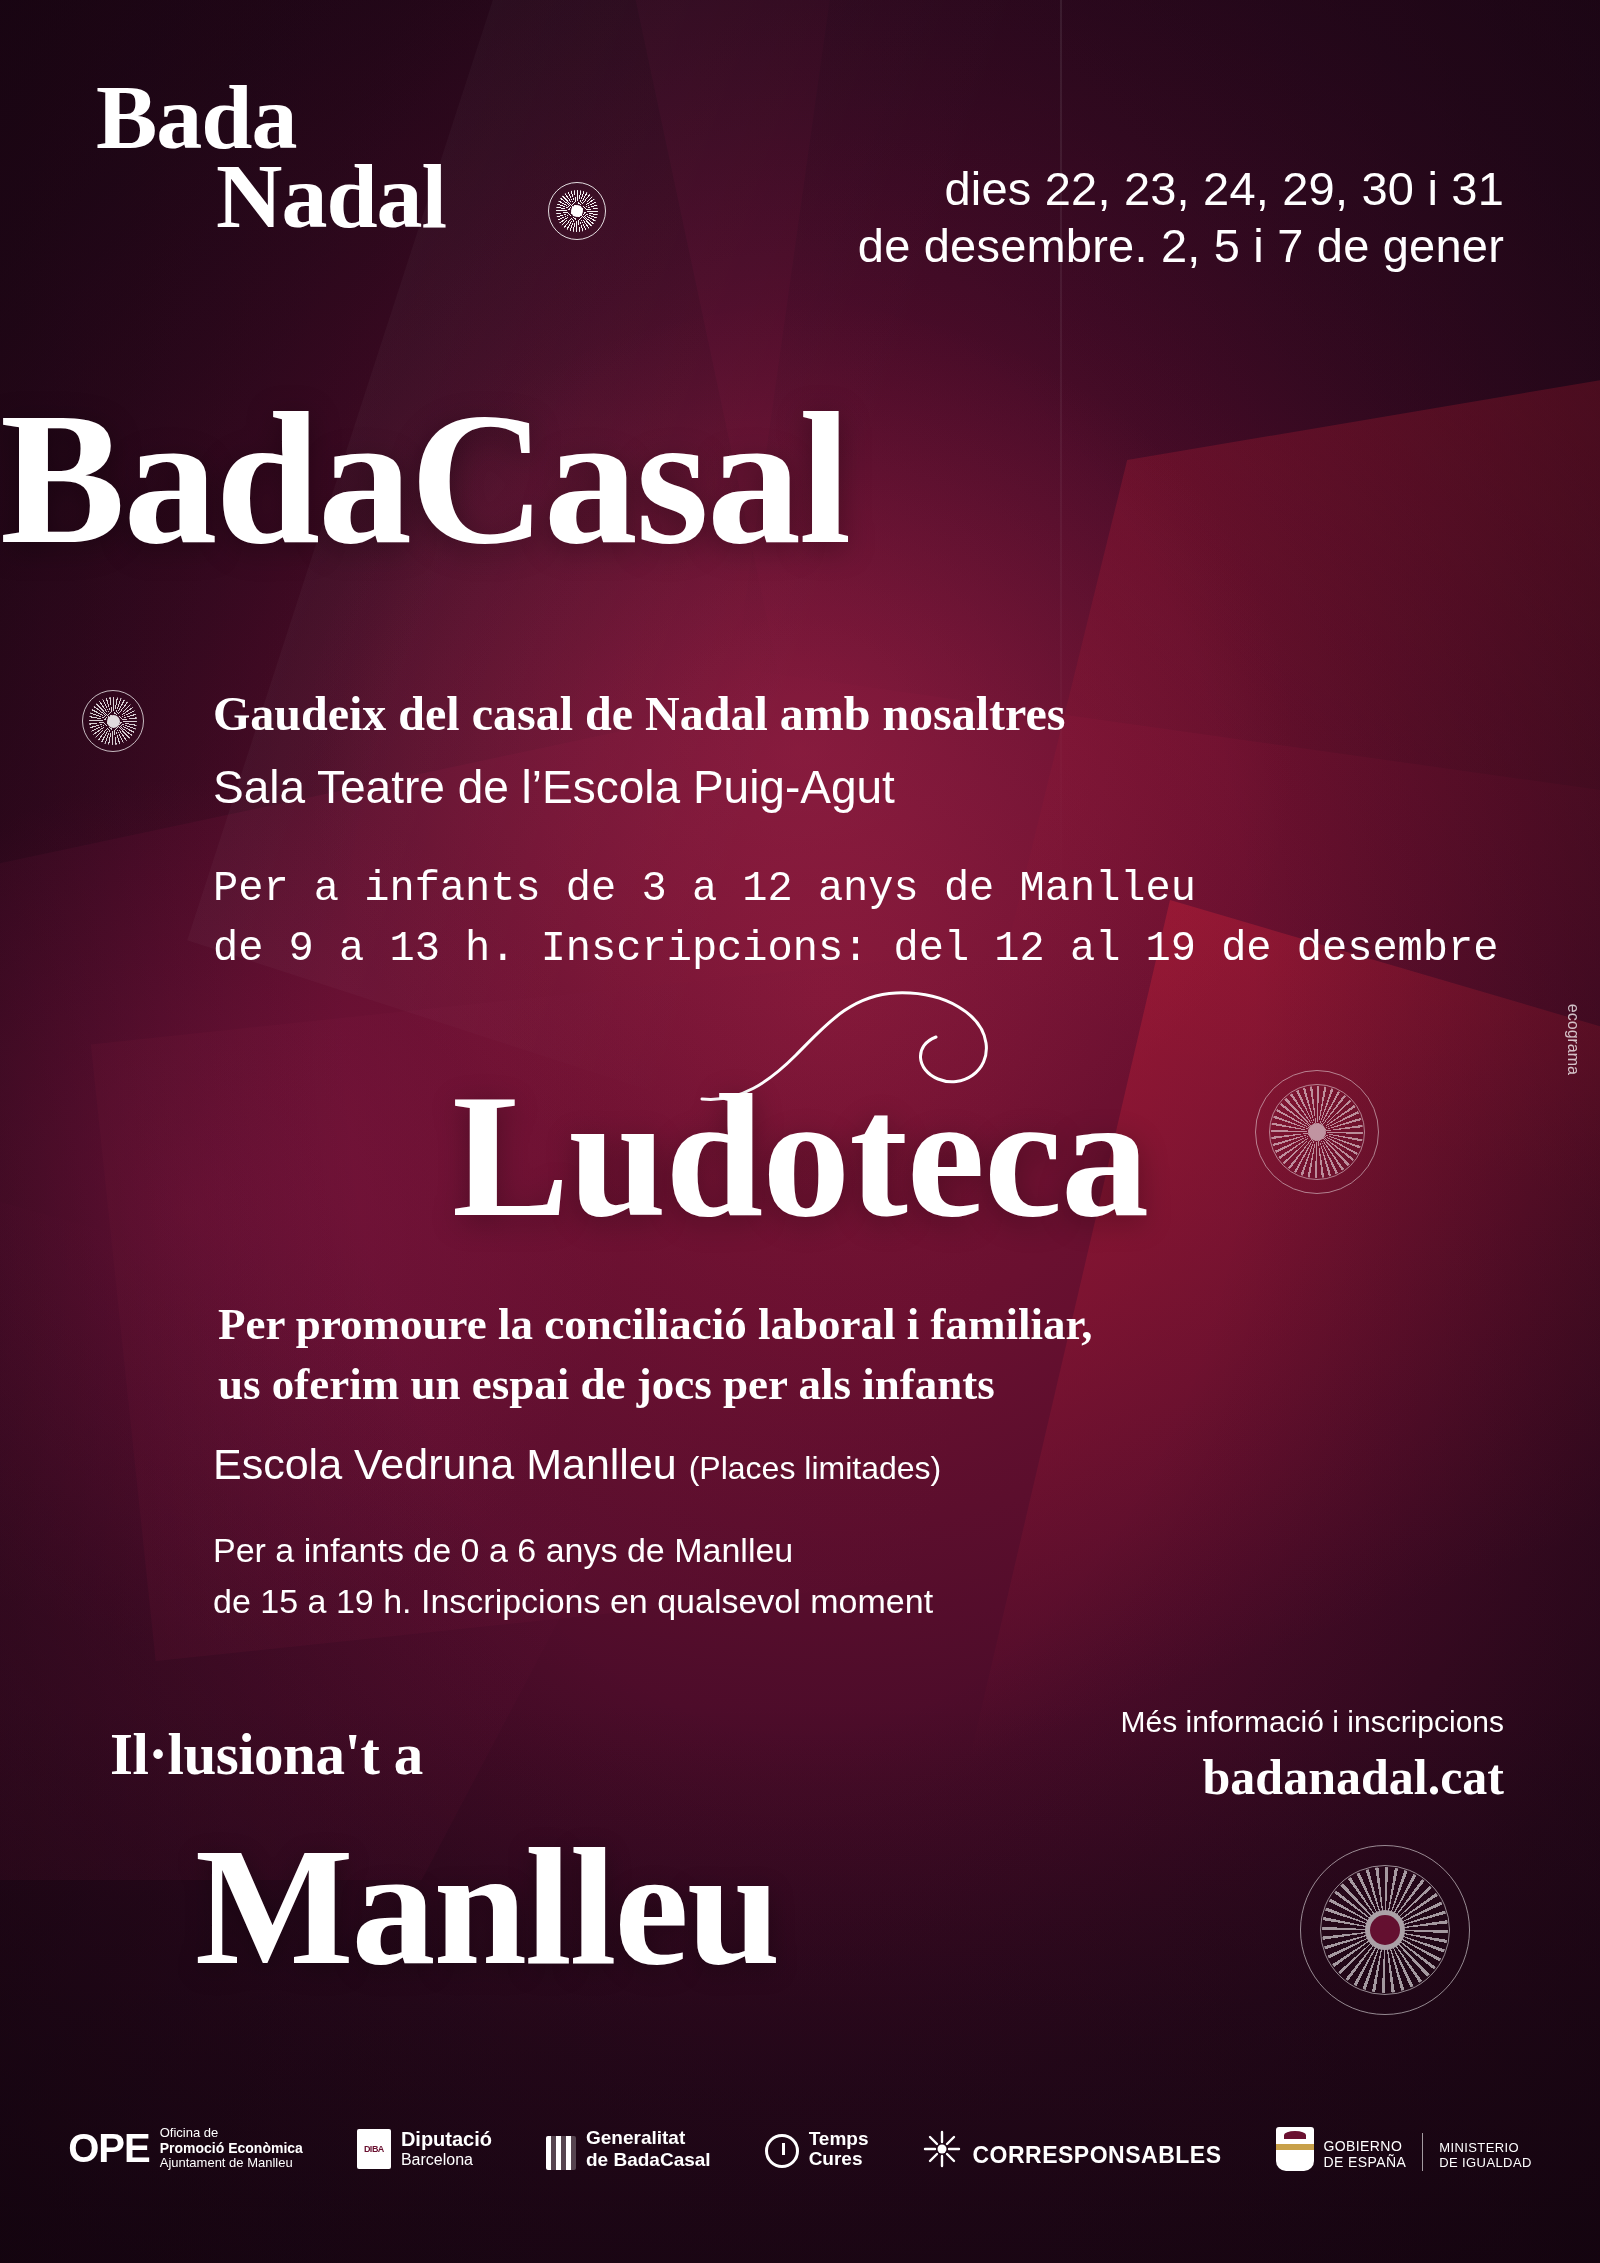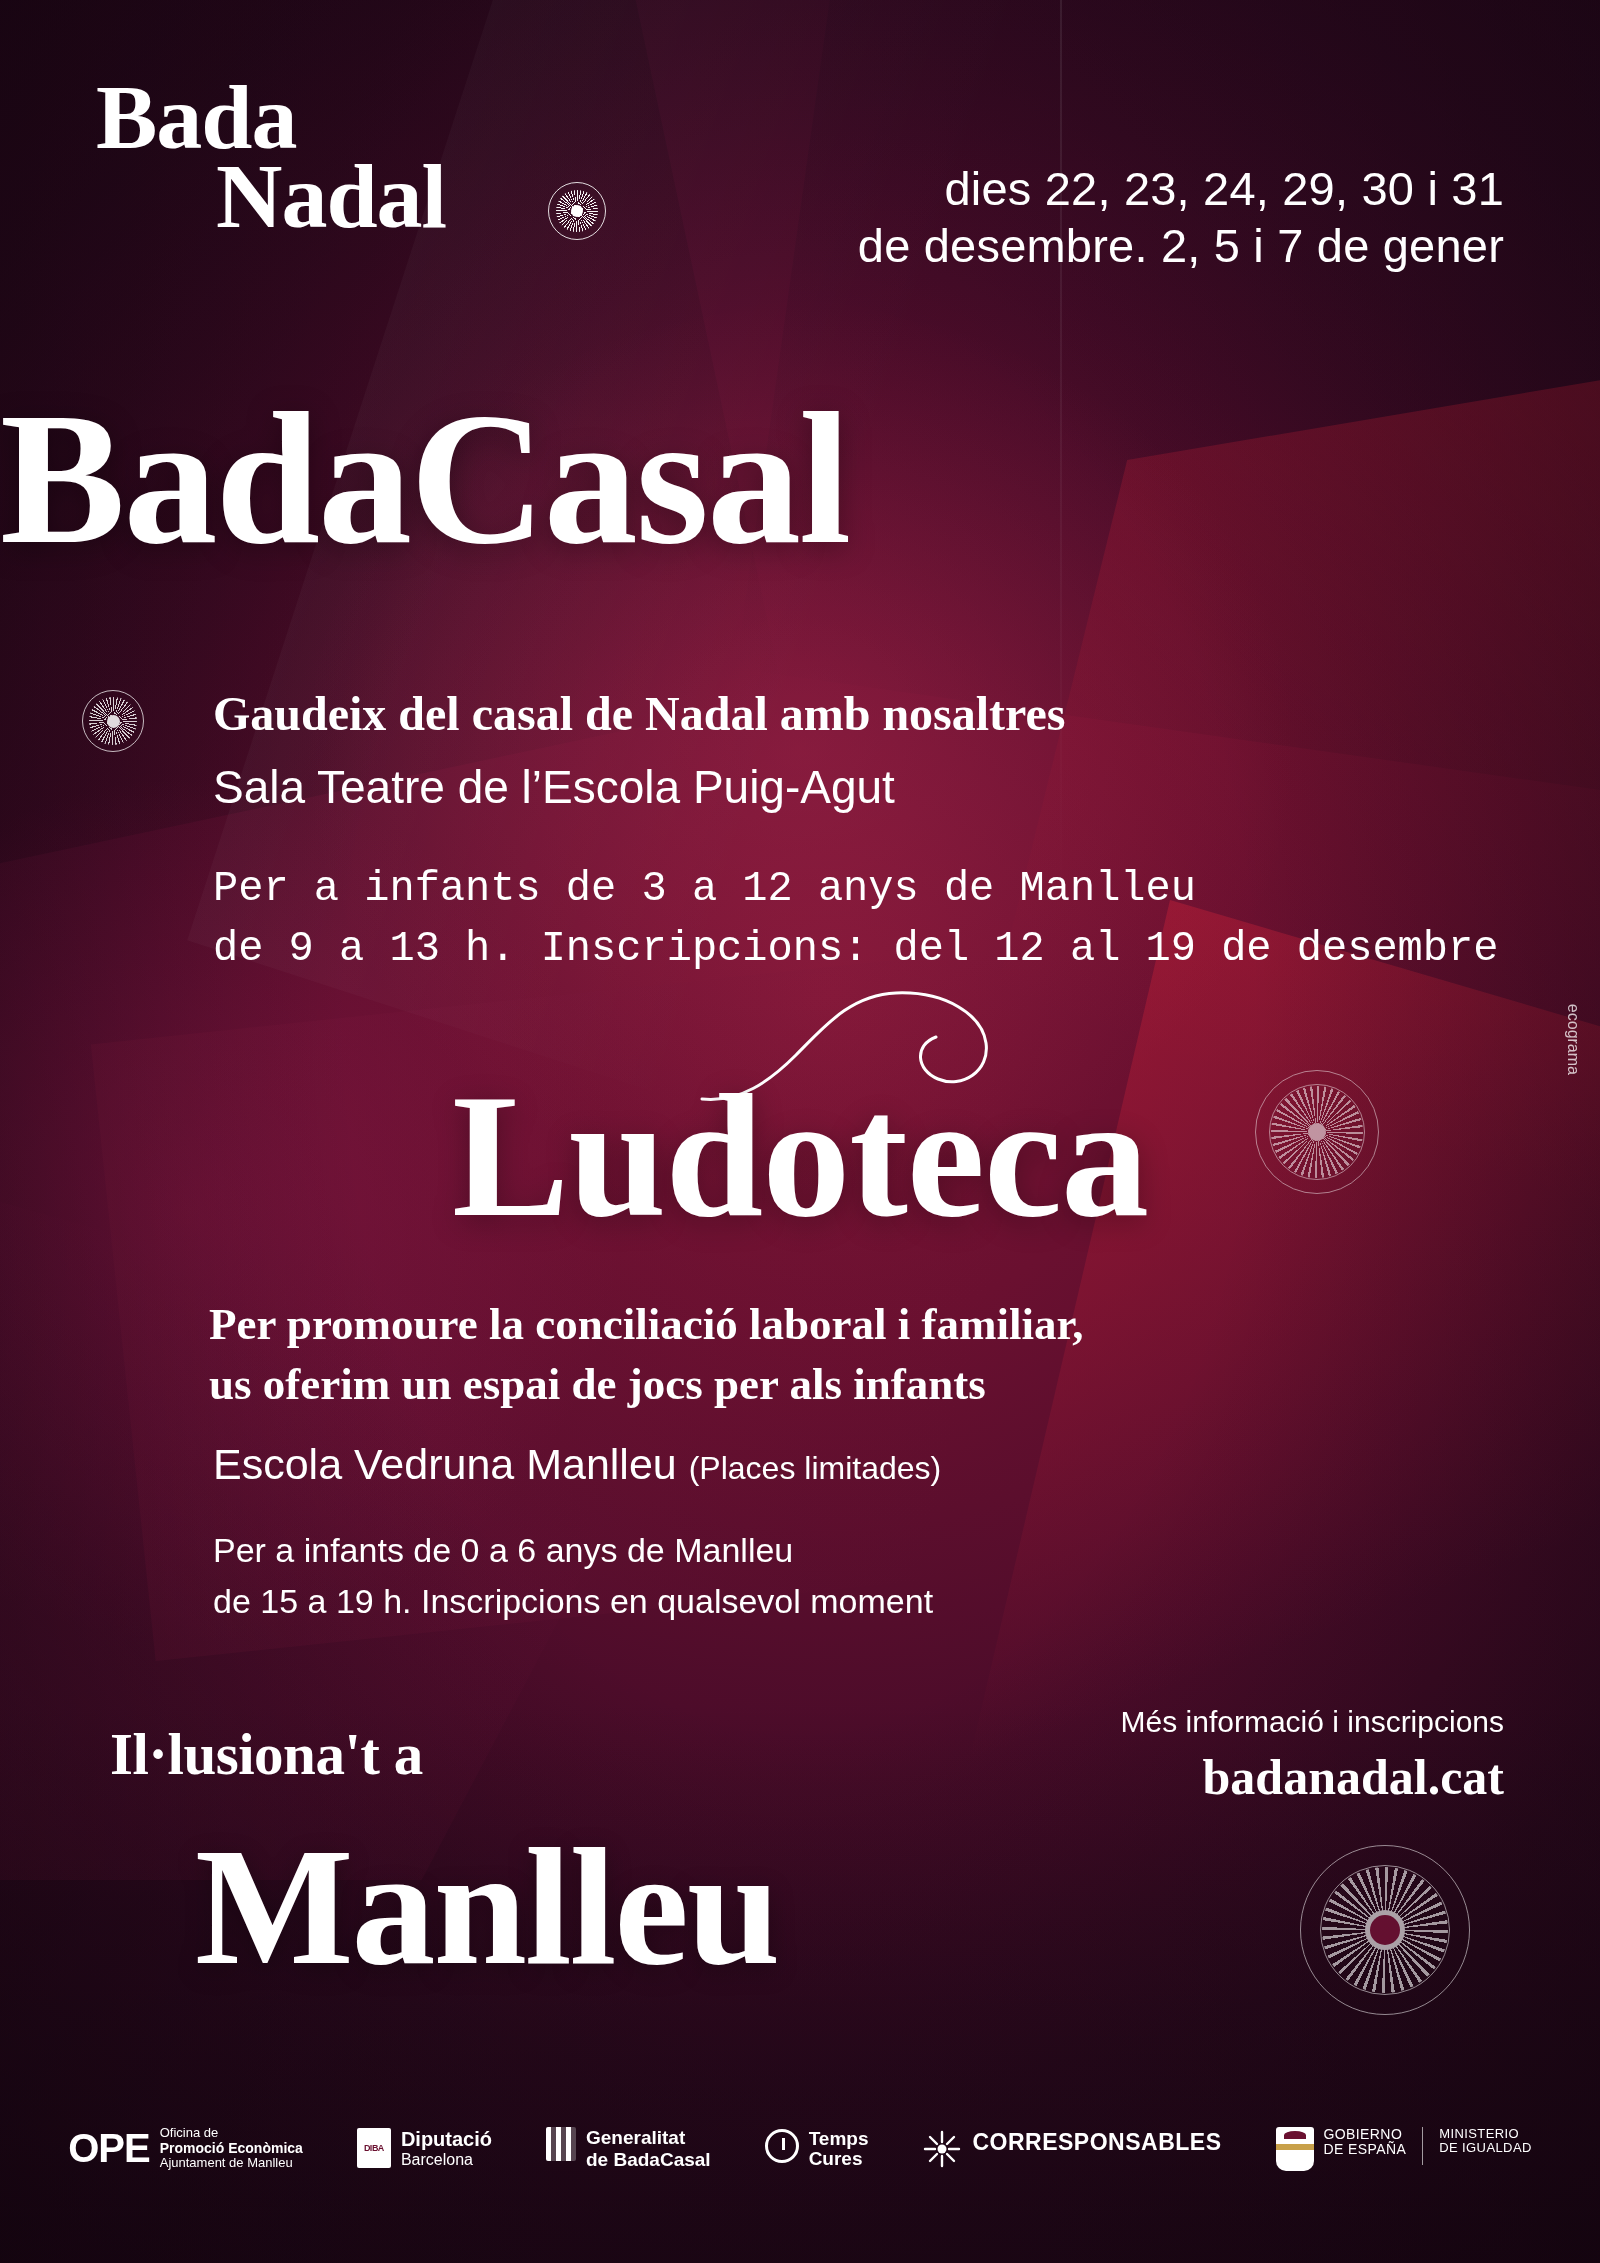--- a/index.html
+++ b/index.html
@@ -155,21 +155,21 @@
     text-shadow:0 6px 30px rgba(0,0,0,.3);
   }
 
   #ludo-rosette { width:124px; height:124px; top:1070px; left:1255px; opacity:.55; }
   #ludo-rosette .core { inset:16px; }
   #ludo-rosette .ring { inset:0; }
   #ludo-rosette .ring2 { inset:14px; }
   #ludo-rosette .dot { width:18px; height:18px; left:53px; top:53px; }
 
   .ludo-sub1 {
-    position:absolute; top:1295px; left:209px;
+    position:absolute; top:1295px; left:218px;
     font-family:"Liberation Serif", serif;
     font-size:45px; font-weight:700; line-height:1.33;
   }
   .ludo-sub2 {
     position:absolute; top:1440px; left:213px;
     font-size:43px; font-weight:400;
   }
   .ludo-sub2 .small { font-size:32px; }
   .ludo-det {
     position:absolute; top:1525px; left:213px;
@@ -214,21 +214,21 @@
     transform:rotate(90deg); transform-origin:right top;
     white-space:nowrap;
   }
 
   
   .footer {
     position:absolute; bottom:92px; left:0; width:1600px;
     display:flex; align-items:center; justify-content:center; gap:54px;
     color:#fff;
   }
-  .flogo { display:flex; align-items:flex-start; gap:10px; }
+  .flogo { display:flex; align-items:flex-end; gap:10px; }
   .flogo .txt { line-height:1.12; }
 
   .ope-mark {
     font-family:"Liberation Sans", sans-serif;
     font-size:40px; font-weight:700; letter-spacing:-1px;
   }
   .ope-txt { font-size:13px; }
   .ope-txt .b { font-weight:700; font-size:14px; }
 
   .shield {

